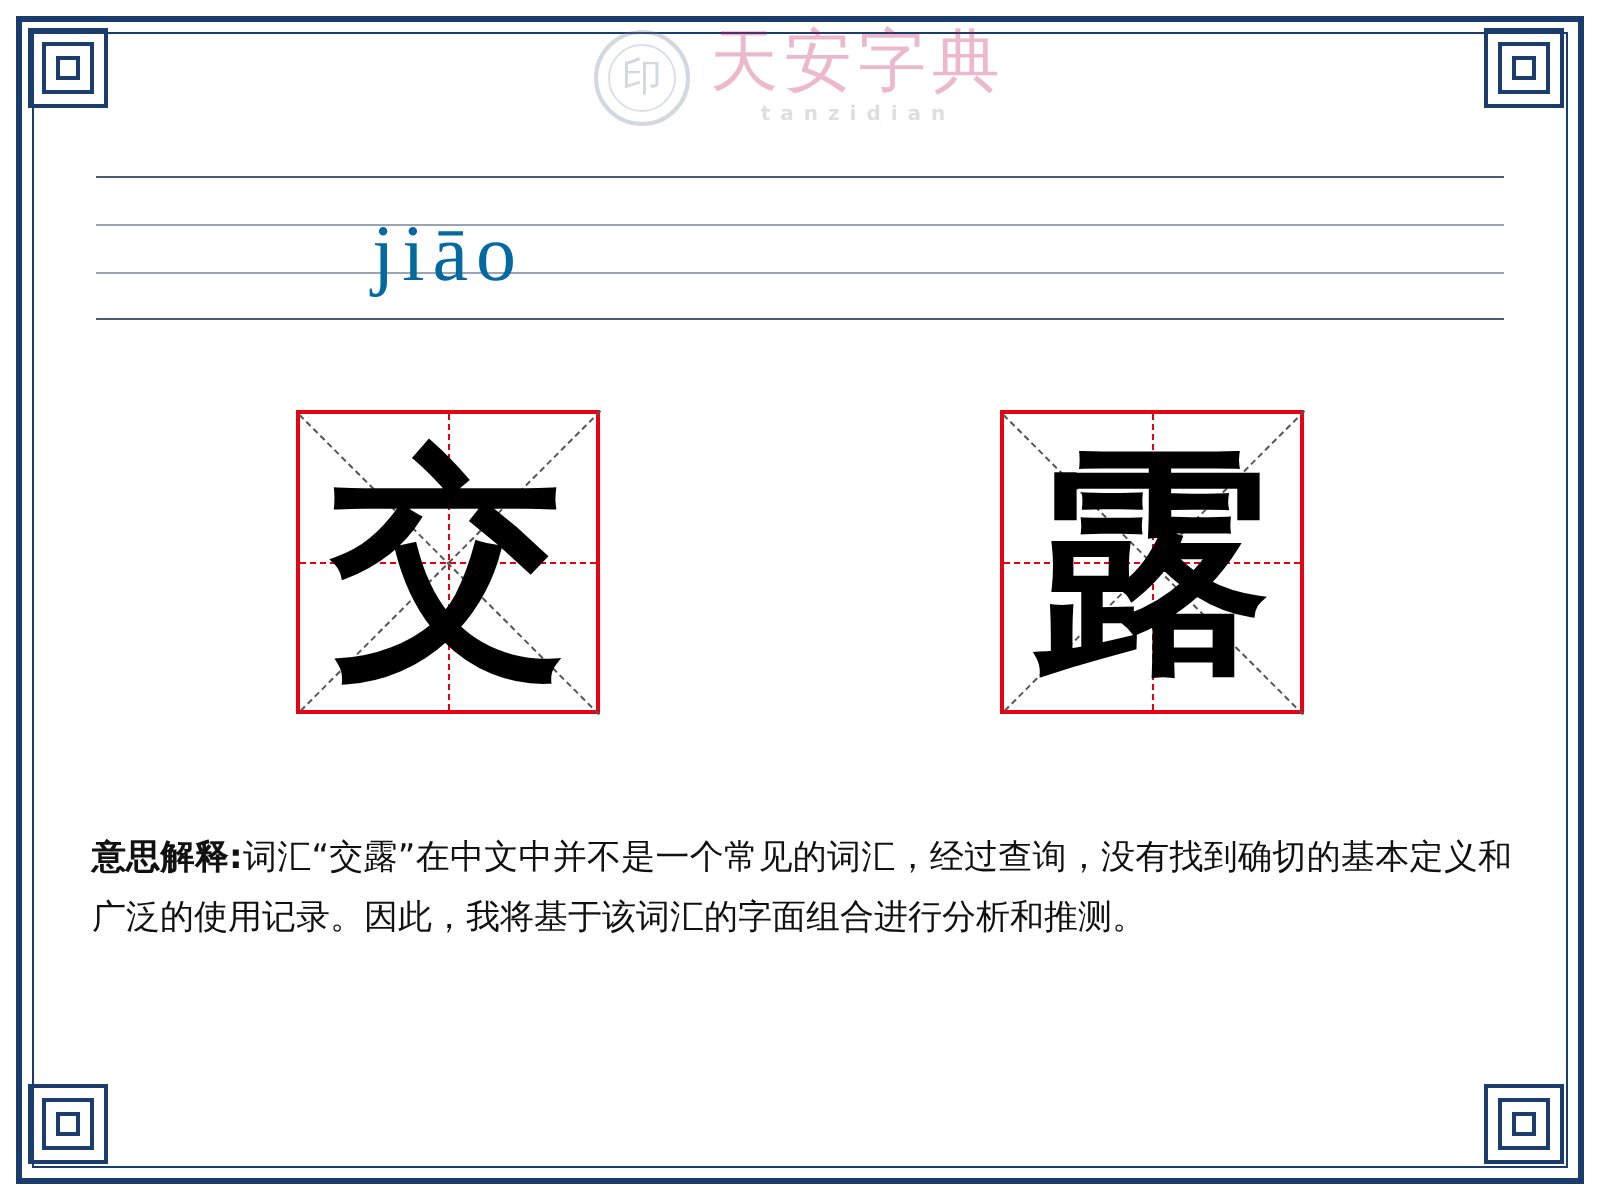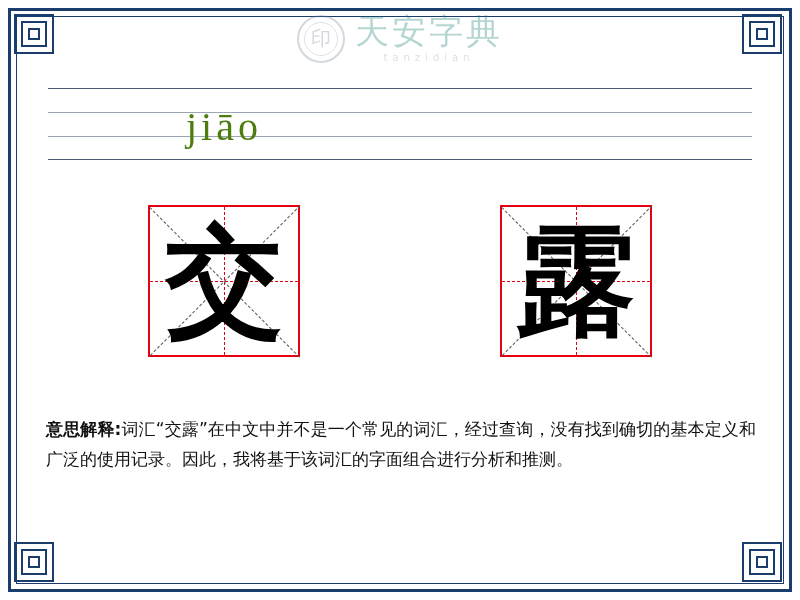--- a/index.html
+++ b/index.html
@@ -68,30 +68,31 @@
     content: "";
     position: absolute;
     left: 5px; top: 5px; right: 5px; bottom: 5px;
     border: 1px solid #8d9aad;
     border-radius: 50%;
   }
   .wm-text { display: flex; flex-direction: column; align-items: center; }
   .wm-main {
     font-size: 34px;
     letter-spacing: 3px;
-    color: #0f766e;
+    color: #be185d;
     font-family: "DejaVu Sans", sans-serif;
     line-height: 1;
   }
   .wm-sub {
     font-size: 10px;
     letter-spacing: 5px;
     color: #8b96a6;
     font-family: "DejaVu Sans", sans-serif;
     margin-top: 4px;
+    font-weight: bold;
   }
 
   
   .staff {
     position: absolute;
     left: 48px; top: 88px;
     width: 704px; height: 72px;
   }
   .staff .line {
     position: absolute;
@@ -114,21 +115,21 @@
   .pinyin-cell {
     width: 50%;
     display: flex;
     align-items: center;
     justify-content: center;
   }
   .pinyin {
     font-family: "Liberation Serif", serif;
     font-size: 40px;
     letter-spacing: 4px;
-    color: #4d7c0f;
+    color: #0369a1;
     line-height: 1;
     margin-top: 6px;
   }
 
   
   .chars {
     position: absolute;
     left: 48px; top: 205px;
     width: 704px; height: 155px;
     display: flex;

